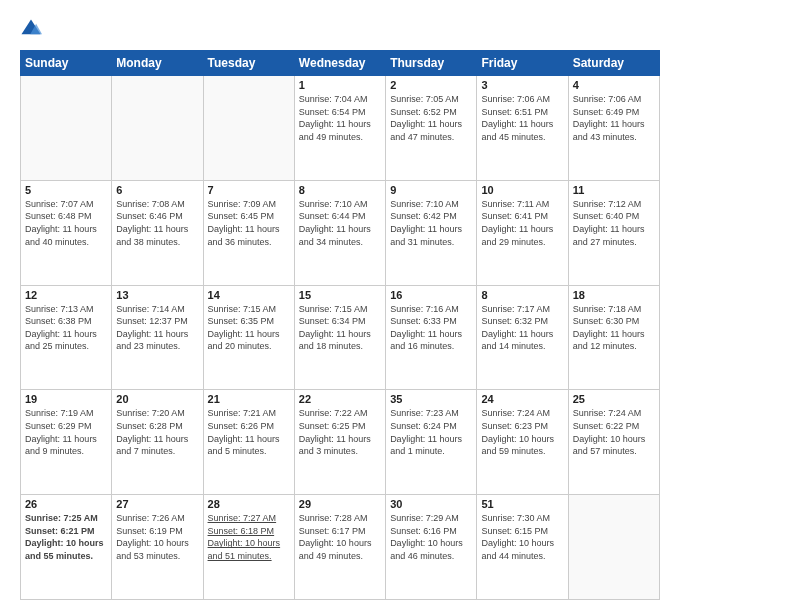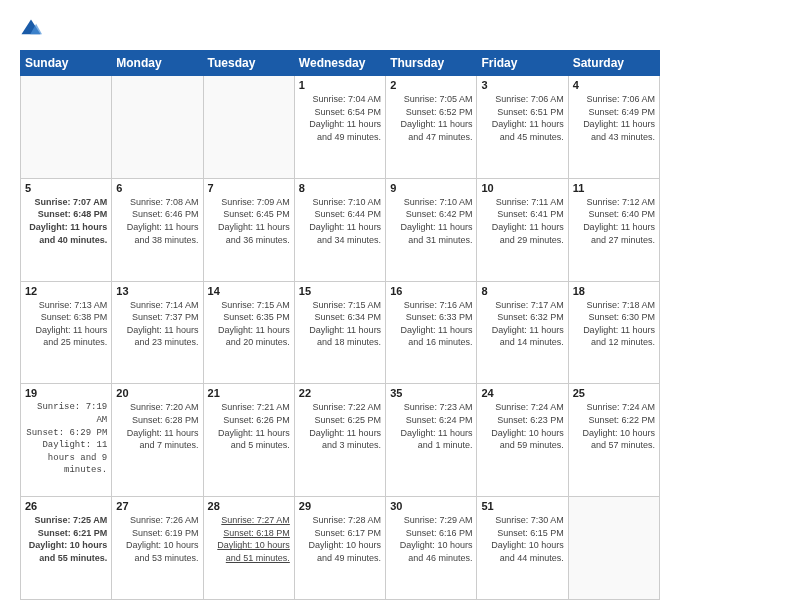--- a/index.html
+++ b/index.html
@@ -89,21 +89,20 @@
     .day-num {
       font-size: 11px;
       font-weight: bold;
       margin-bottom: 2px;
       color: #222;
     }
     .day-info {
       font-size: 9px;
       line-height: 1.4;
       color: #444;
-      text-align: right;
     }
   </style>
 </head>
 <body>
 
 <div class="page">
   <div class="header">
     <div class="logo">
       <svg class="logo-icon" viewBox="0 0 30 30">
         <polygon points="15,2 28,22 2,22" fill="#1a5ba8"></polygon>
@@ -158,21 +157,21 @@
           <td>
             <div class="day-num">4</div>
             <div class="day-info" style="white-space: pre-line;">Sunrise: 7:06 AM
 Sunset: 6:49 PM
 Daylight: 11 hours and 43 minutes.</div>
           </td>
         </tr>
         <tr>
           <td>
             <div class="day-num">5</div>
-            <div class="day-info" style="white-space: pre-line; font-weight: bold;">Sunrise: 7:07 AM
+            <div class="day-info" style="white-space: pre-line;">Sunrise: 7:07 AM
 Sunset: 6:48 PM
 Daylight: 11 hours and 40 minutes.</div>
           </td>
           <td>
             <div class="day-num">6</div>
             <div class="day-info" style="white-space: pre-line;">Sunrise: 7:08 AM
 Sunset: 6:46 PM
 Daylight: 11 hours and 38 minutes.</div>
           </td>
           <td>
@@ -209,21 +208,21 @@
         <tr>
           <td>
             <div class="day-num">12</div>
             <div class="day-info" style="white-space: pre-line;">Sunrise: 7:13 AM
 Sunset: 6:38 PM
 Daylight: 11 hours and 25 minutes.</div>
           </td>
           <td>
             <div class="day-num">13</div>
             <div class="day-info" style="white-space: pre-line;">Sunrise: 7:14 AM
-Sunset: 7:37 PM
+Sunset: 12:37 PM
 Daylight: 11 hours and 23 minutes.</div>
           </td>
           <td>
             <div class="day-num">14</div>
             <div class="day-info" style="white-space: pre-line;">Sunrise: 7:15 AM
 Sunset: 6:35 PM
 Daylight: 11 hours and 20 minutes.</div>
           </td>
           <td>
             <div class="day-num">15</div>
@@ -246,21 +245,21 @@
           <td>
             <div class="day-num">18</div>
             <div class="day-info" style="white-space: pre-line;">Sunrise: 7:18 AM
 Sunset: 6:30 PM
 Daylight: 11 hours and 12 minutes.</div>
           </td>
         </tr>
         <tr>
           <td>
             <div class="day-num">19</div>
-            <div class="day-info" style="white-space: pre-line; font-family: Liberation Mono, monospace;">Sunrise: 7:19 AM
+            <div class="day-info" style="white-space: pre-line;">Sunrise: 7:19 AM
 Sunset: 6:29 PM
 Daylight: 11 hours and 9 minutes.</div>
           </td>
           <td>
             <div class="day-num">20</div>
             <div class="day-info" style="white-space: pre-line;">Sunrise: 7:20 AM
 Sunset: 6:28 PM
 Daylight: 11 hours and 7 minutes.</div>
           </td>
           <td>

